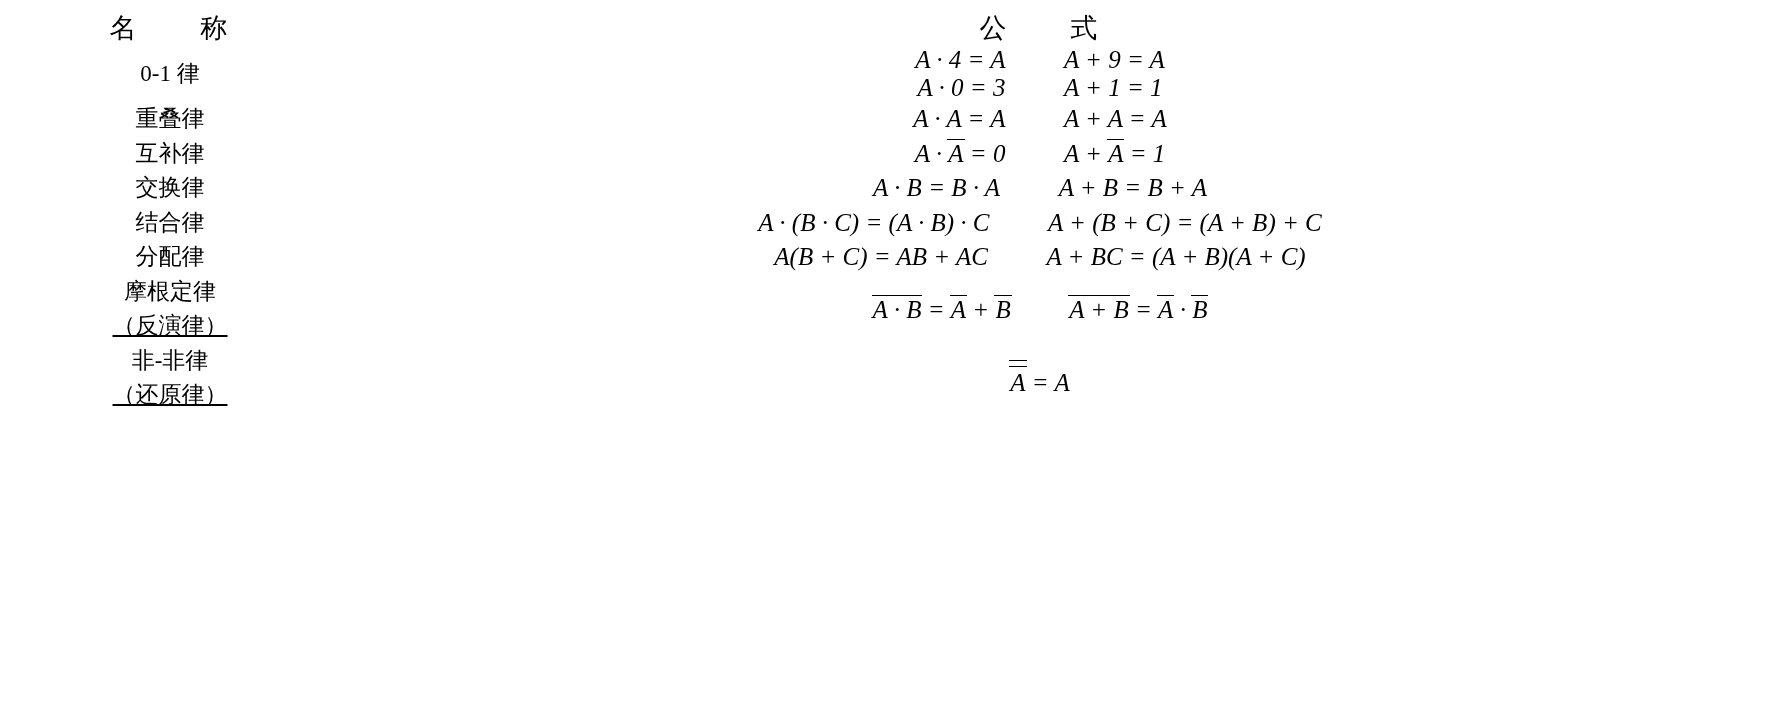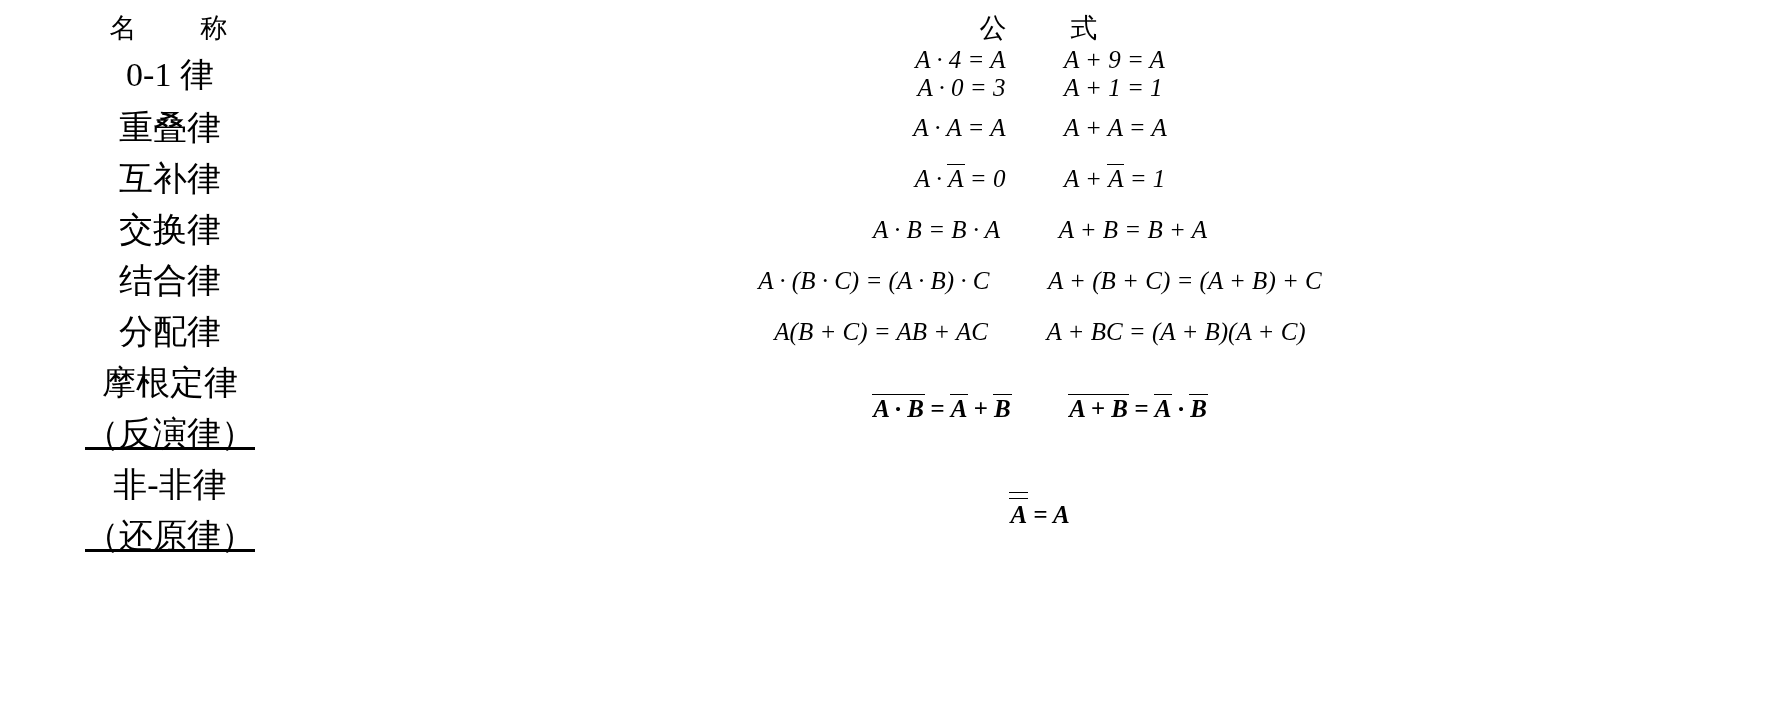--- a/index.html
+++ b/index.html
@@ -53,21 +53,21 @@
   }
 
   .hdr {
     font-size: 27px;
     letter-spacing: 0.12em;
     padding: 14px 0 14px 0;
     font-family: "Liberation Serif", "DejaVu Serif", serif;
   }
 
   .name-txt {
-    font-size: 34px;
+    font-size: 23px;
     line-height: 1.5;
     padding: 12px 0;
     font-family: "Liberation Serif", "DejaVu Serif", serif;
   }
   .name-txt .l2 { display: block; text-decoration: underline; }
 
   .formula {
     font-size: 25px;
     padding: 13px 0;
     font-family: "Liberation Serif", "DejaVu Serif", serif;
@@ -101,21 +101,21 @@
     border-top: 1.6px solid #000;
   }
   .ovl2::after {
     content: "";
     position: absolute;
     left: -1px;
     right: -1px;
     top: 6px;
     border-top: 1.6px solid #000;
   }
-  .tall { padding: 26px 0; font-weight: bold; }
+  .tall { padding: 26px 0; }
 </style>
 </head>
 <body>
 
 <div class="sheet">
   <table class="law-table">
     <colgroup>
       <col class="name-col">
       <col class="formula-col">
     </colgroup>

